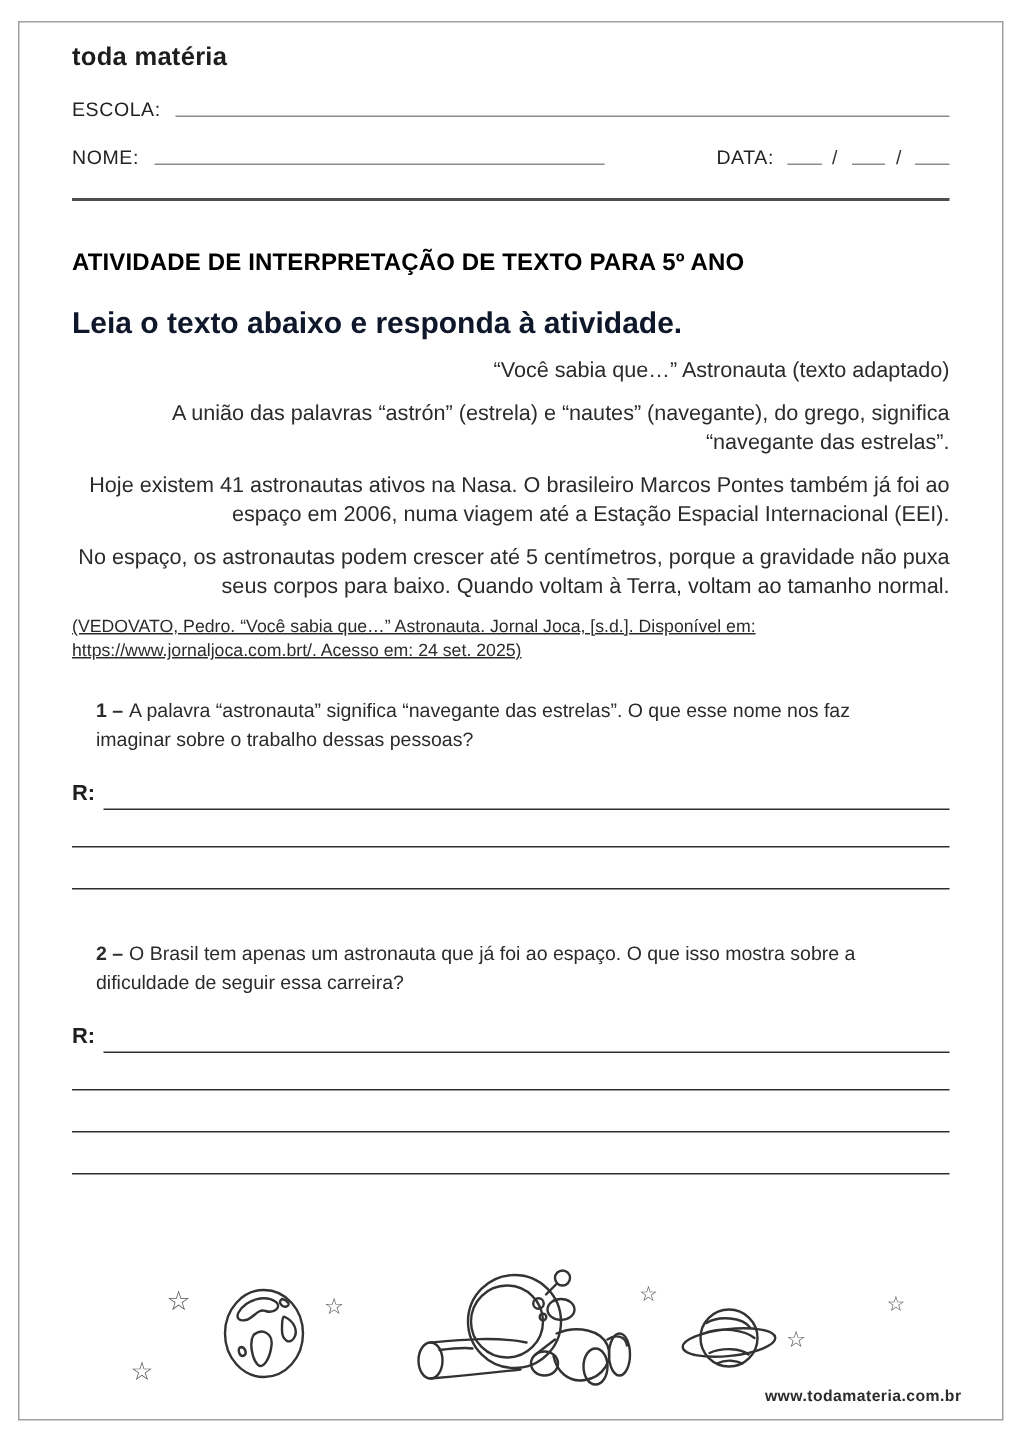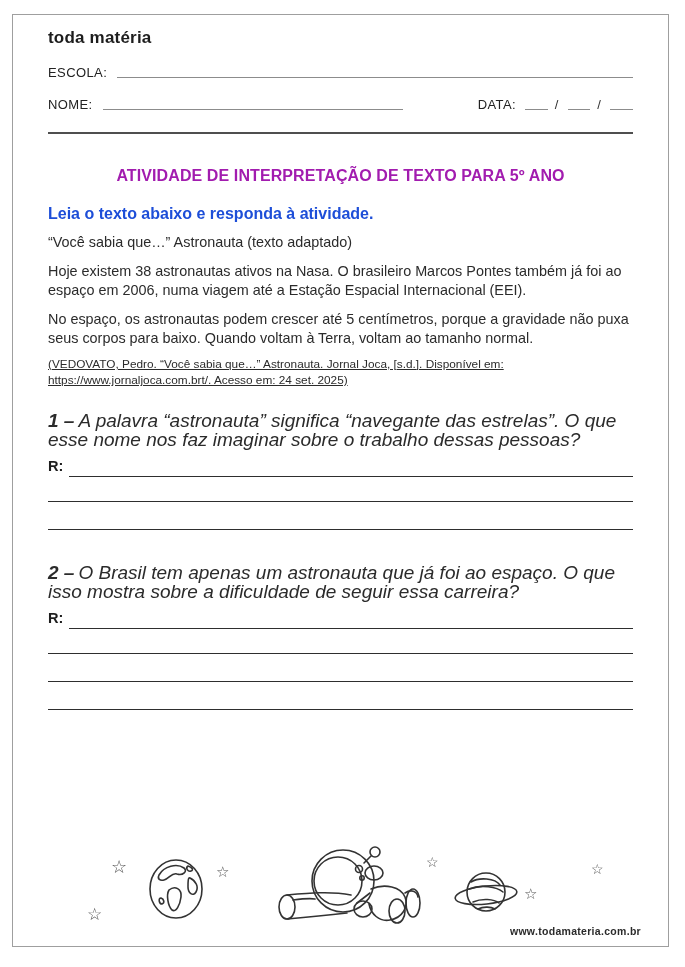--- a/index.html
+++ b/index.html
@@ -19,28 +19,28 @@
   .fill-line { flex:1; border-bottom:1.5px solid #8c8c8c; margin-left:10px;
     position:relative; top:-2px; }
   .nome-line { flex:0 0 300px; }
   .data-label { margin-left:28px;padding-left:47px; }
   .date-seg { width:30px; border-bottom:1.5px solid #8c8c8c; margin-left:9px;
     position:relative; top:-2px; display:inline-block; }
   .slash { margin-left:7px; color:#333; }
   .divider { margin-top:20px; border-top:2px solid #4f4f4f; }
   
   .main { padding:0 35px; }
-  .title { text-align:center; font-weight:bold; font-size:16px; letter-spacing:0.1px;
-    margin:33px 0 0 0; color:#a21caf; }
-  .lead { font-weight:bold; font-size:16px; margin:20px 0 0 0; color:#1d4ed8; }
-  .para { font-size:14.4px; line-height:19px; margin:10px 0 0 0; }
+  .title { font-weight:bold; font-size:16px; letter-spacing:0.1px;
+    margin:33px 0 0 0; color:#000000; }
+  .lead { font-weight:bold; font-size:20px; margin:20px 0 0 0; color:#0f172a; }
+  .para { font-size:14.4px; line-height:19px; margin:10px 0 0 0;text-align:right; }
   .citation { font-size:11.8px; line-height:16px; margin:8px 0 0 0;text-decoration:underline; }
   .question { margin-top:23px; }
   .q2 { margin-top:33px; }
-  .qtext { font-size:19px; line-height:19px; margin:0;font-style:italic; }
+  .qtext { font-size:13px; line-height:19px; margin:16px; }
   .qnum { font-weight:bold; margin-right:4px; }
   .ans-first { display:flex; align-items:flex-end; margin-top:6px; height:19px; }
   .rlabel { font-weight:bold; font-size:14.6px; color:#1e1e1e; }
   .ans-fill { flex:1; border-bottom:1.6px solid #2e2e2e; margin-left:6px;
     position:relative; top:3px; }
   .ans-line { height:27px; border-bottom:1.6px solid #2e2e2e; }
   
   .art-item { position:absolute; }
   .star { position:absolute; color:#555; line-height:1; }
   svg.lineart { display:block; }
@@ -74,21 +74,22 @@
         <span class="date-seg"></span>
       </div>
 
       <div class="divider"></div>
     </div>
 
     <div class="main">
       <h1 class="title">ATIVIDADE DE INTERPRETAÇÃO DE TEXTO PARA 5º ANO</h1>
       <p class="lead">Leia o texto abaixo e responda à atividade.</p>
       <p class="para">“Você sabia que…” Astronauta (texto adaptado)</p>
-      <p class="para">Hoje existem 38 astronautas ativos na Nasa. O brasileiro Marcos Pontes também já foi ao espaço em 2006, numa viagem até a Estação Espacial Internacional (EEI).</p>
+      <p class="para">A união das palavras “astrón” (estrela) e “nautes” (navegante), do grego, significa “navegante das estrelas”.</p>
+      <p class="para">Hoje existem 41 astronautas ativos na Nasa. O brasileiro Marcos Pontes também já foi ao espaço em 2006, numa viagem até a Estação Espacial Internacional (EEI).</p>
       <p class="para">No espaço, os astronautas podem crescer até 5 centímetros, porque a gravidade não puxa seus corpos para baixo. Quando voltam à Terra, voltam ao tamanho normal.</p>
       <p class="citation">(VEDOVATO, Pedro. “Você sabia que…” Astronauta. Jornal Joca, [s.d.]. Disponível em: https://www.jornaljoca.com.brt/. Acesso em: 24 set. 2025)</p>
 
       <section class="question">
         <p class="qtext"><strong class="qnum">1 –</strong><span>A palavra “astronauta” significa “navegante das estrelas”. O que esse nome nos faz imaginar sobre o trabalho dessas pessoas?</span></p>
         <div class="ans-first">
           <span class="rlabel">R:</span>
           <span class="ans-fill"></span>
         </div>
         <div class="ans-line"></div>

